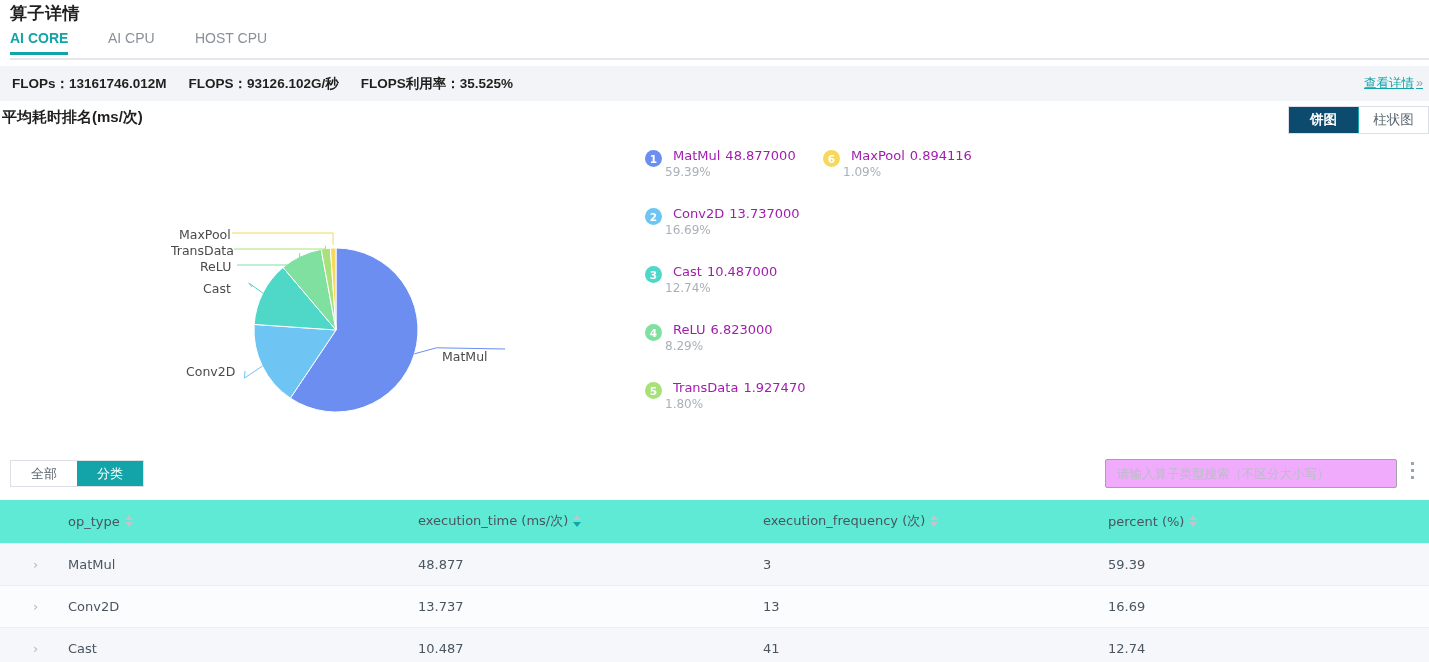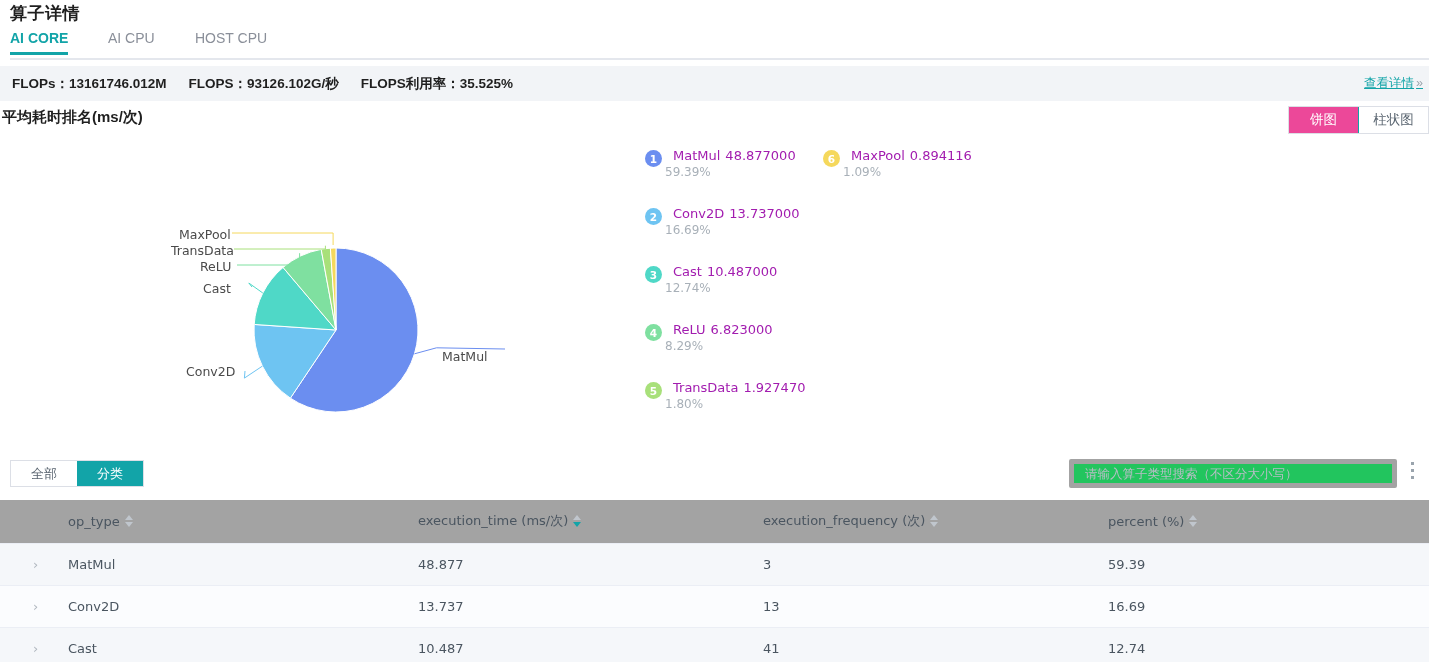--- a/index.html
+++ b/index.html
@@ -64,21 +64,21 @@
     position:absolute; right:0px; top:106px;
     display:flex; height:28px;
     border:1px solid #dcdfe6; border-right:none;
     overflow:hidden;
   }
   .chart-toggle .seg {
     display:flex; align-items:center; justify-content:center;
     width:70px; font-size:13.5px; color:#5a6570; cursor:pointer;
     background:#fff; border-right:1px solid #dcdfe6;
   }
-  .chart-toggle .seg.active { background:#ec4899; color:#fff; border-right-color:#12a4a8; }
+  .chart-toggle .seg.active { background:#0c4a6e; color:#fff; border-right-color:#12a4a8;font-weight:bold; }
 
   
   .pie-wrap { position:absolute; left:0; top:135px; width:620px; height:300px; }
   .pie-svg { position:absolute; left:0; top:0; }
   .pie-label {
     position:absolute; font-size:12.5px; color:#4a4a4a; white-space:nowrap;
     font-family:"DejaVu Sans", sans-serif;
   }
 
   
@@ -112,23 +112,23 @@
     display:flex; height:27px; border:1px solid #dcdfe6;
   }
   .table-toggle .seg {
     display:flex; align-items:center; justify-content:center;
     width:66px; font-size:13px; color:#5a6570; cursor:pointer; background:#fff;
   }
   .table-toggle .seg.active { background:#12a4a8; color:#fff; }
 
   .search-box {
     position:absolute; right:32px; top:459px;
-    width:328px; height:29px;
-    border:5px solid #a3a3a3; border-radius:2px;
-    background:#22c55e;
+    width:292px; height:29px;
+    border:1px solid #a3a3a3; border-radius:2px;
+    background:#f0abfc;
   }
   .search-box input {
     width:100%; height:100%; border:none; outline:none; background:transparent;
     padding:0 11px; font-size:12.5px; color:#333;
     font-family:"Liberation Sans", sans-serif;
   }
   .search-box input::placeholder { color:#b8bec6; }
 
   .kebab {
     position:absolute; right:14px; top:462px;
@@ -139,21 +139,21 @@
   }
 
   
   .op-table {
     position:absolute; left:0; top:500px; width:1429px;
     border-collapse:collapse; table-layout:fixed;
   }
   .op-table th {
     text-align:left; font-weight:normal;
     font-size:13px; color:#4a5560;
-    padding:12px 0 13px 0; background:#a3a3a3;
+    padding:12px 0 13px 0; background:#5eead4;
     border-bottom:1px solid #ebeef5;
     font-family:"DejaVu Sans", sans-serif;
   }
   .op-table td {
     font-size:13px; color:#4a5560;
     padding:13px 0; border-bottom:1px solid #ebeef5;
     font-family:"DejaVu Sans", sans-serif;
   }
   .op-table tbody tr:nth-child(odd) { background:#f5f7fa; }
   .op-table tbody tr:nth-child(even) { background:#fbfcfe; }

